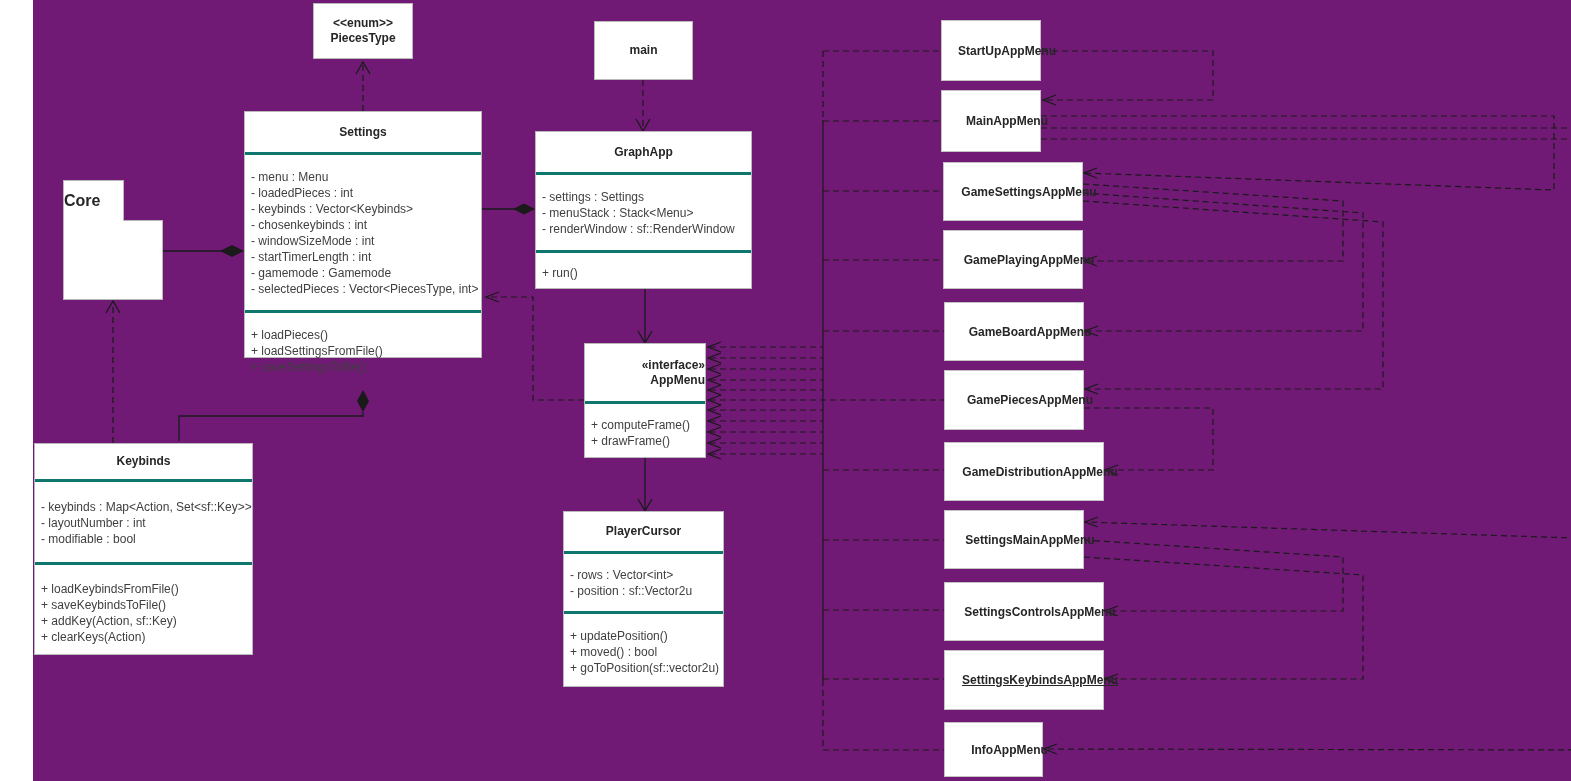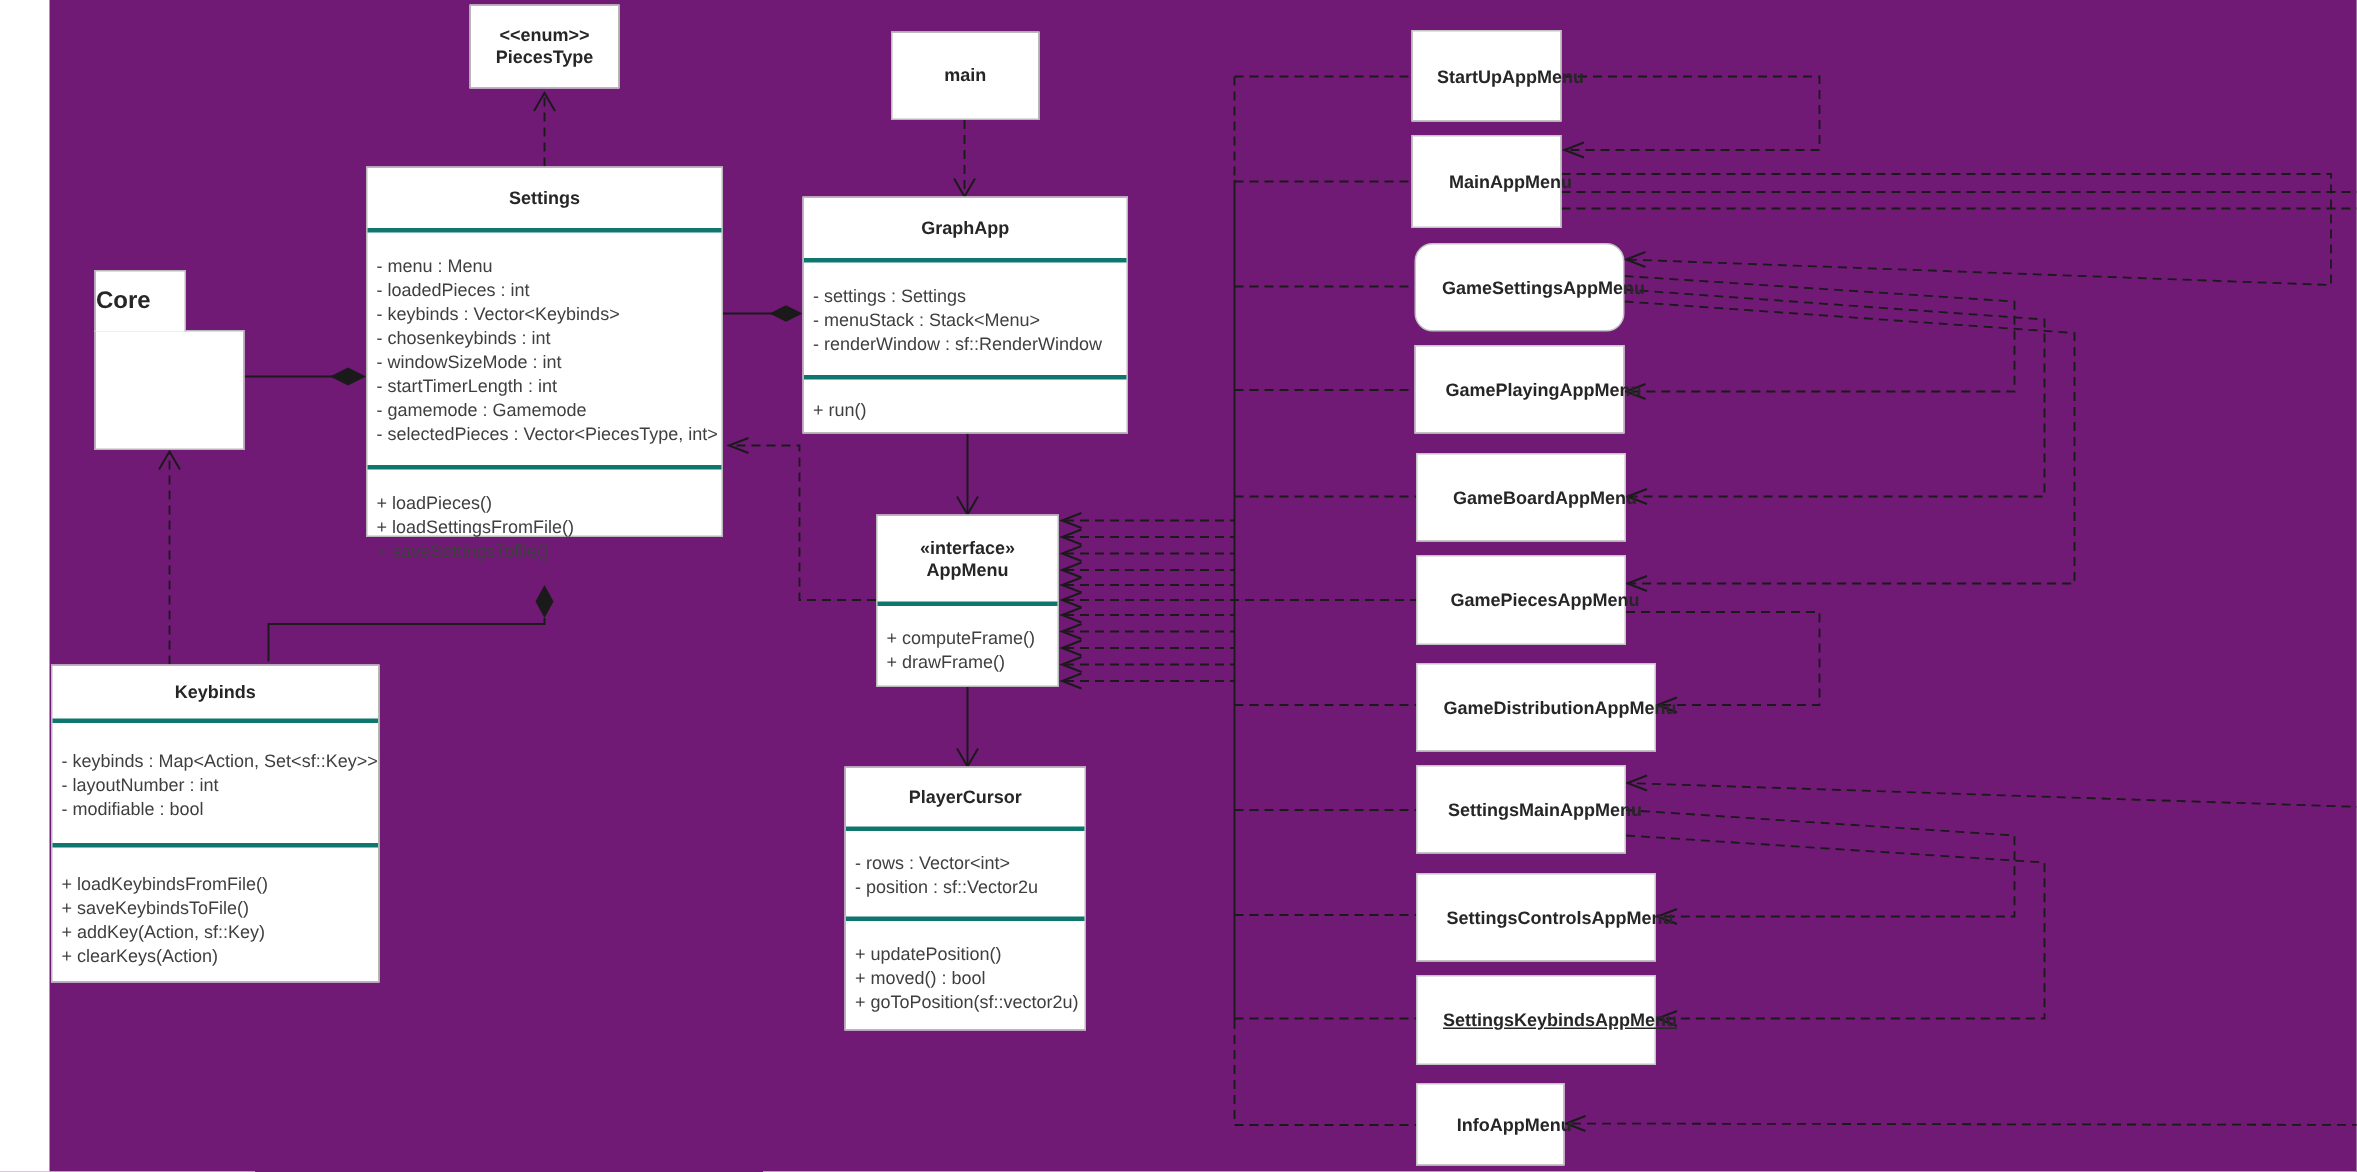--- a/index.html
+++ b/index.html
@@ -178,21 +178,21 @@
       <div>- settings : Settings</div>
       <div>- menuStack : Stack&lt;Menu&gt;</div>
       <div>- renderWindow : sf::RenderWindow</div>
     </div>
     <div class="uml-section" style="height:38px;padding-top:12px;">
       <div>+ run()</div>
     </div>
   </div>
 
   <div class="uml-class" style="left:551px;top:343px;width:122px;height:115px;">
-    <div class="uml-title" style="height:57px;">
+    <div class="uml-title" style="height:57px;align-items:flex-end;">
       <div class="uml-stereo">«interface»</div>
       <div>AppMenu</div>
     </div>
     <div class="uml-section" style="height:56px;padding-top:13px;">
       <div>+ computeFrame()</div>
       <div>+ drawFrame()</div>
     </div>
   </div>
 
   <div class="uml-class" style="left:1px;top:443px;width:219px;height:212px;">
@@ -222,21 +222,21 @@
       <div>+ goToPosition(sf::vector2u)</div>
     </div>
   </div>
 
   <div class="menu-box" style="left:908px;top:20px;width:100px;height:61px;">
     <span>StartUpAppMenu</span>
   </div>
   <div class="menu-box" style="left:908px;top:90px;width:100px;height:62px;">
     <span>MainAppMenu</span>
   </div>
-  <div class="menu-box" style="left:910px;top:162px;width:140px;height:59px;border-radius:12px;">
+  <div class="menu-box" style="left:910px;top:162px;width:140px;height:59px;">
     <span>GameSettingsAppMenu</span>
   </div>
   <div class="menu-box" style="left:910px;top:230px;width:140px;height:59px;">
     <span>GamePlayingAppMenu</span>
   </div>
   <div class="menu-box" style="left:911px;top:302px;width:140px;height:59px;">
     <span>GameBoardAppMenu</span>
   </div>
   <div class="menu-box" style="left:911px;top:370px;width:140px;height:60px;">
     <span>GamePiecesAppMenu</span>

